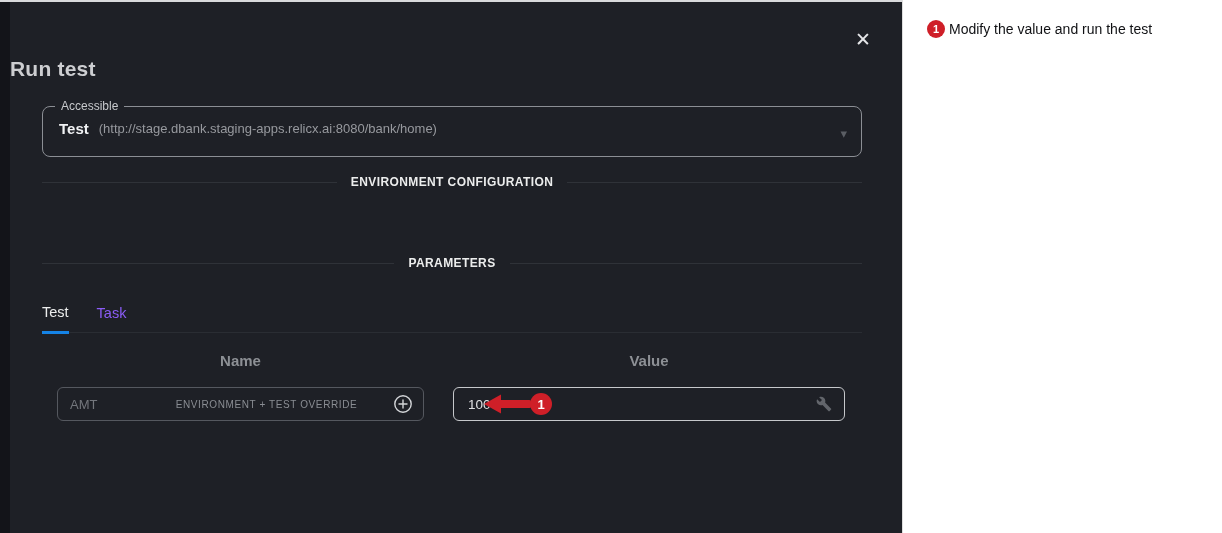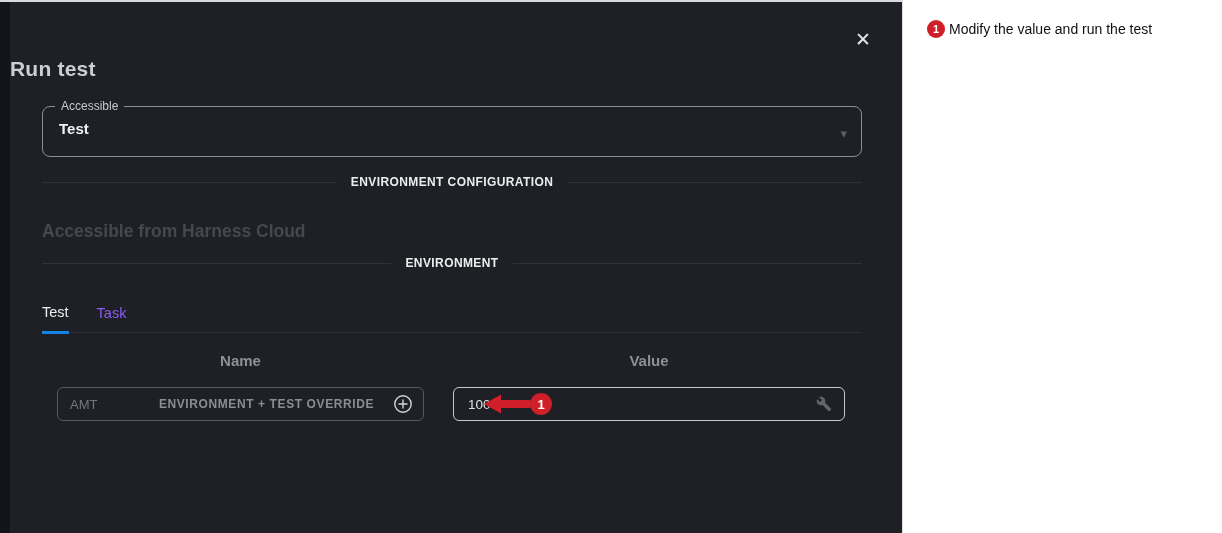--- a/index.html
+++ b/index.html
@@ -42,21 +42,21 @@
   .col-header { position:absolute; top:350px; text-align:center; font-size:15px; font-weight:bold; color:#8d9095; }
   .col-name { left:47px; width:367px; }
   .col-value { left:443px; width:392px; }
 
   .field { position:absolute; top:385px; height:34px; border-radius:6px; display:flex; align-items:center; background:transparent; }
   .field-name { left:47px; width:367px; border:1px solid #55585f; padding:0 10px 0 12px; }
   .field-value { left:443px; width:392px; border:1px solid #c6c8cb; padding:0 12px 0 14px; }
 
   .name-input { width:70px; background:transparent; border:none; outline:none;
                 font-family:"Liberation Sans", sans-serif; font-size:13px; color:#73767c; }
-  .override-badge { flex:1; text-align:center; font-size:12px; font-weight:bold;
+  .override-badge { flex:1; text-align:center; font-size:10px; font-weight:normal;
                     letter-spacing:.6px; color:#8a8d93; white-space:nowrap; }
   .plus-btn { width:20px; height:20px; cursor:pointer; flex:0 0 auto; display:flex; align-items:center; justify-content:center; }
 
   .value-input { flex:1; background:transparent; border:none; outline:none;
                  font-family:"Liberation Sans", sans-serif; font-size:13.5px; color:#dfe0e2; }
   .wrench-btn { width:16px; height:16px; cursor:pointer; flex:0 0 auto; }
 
   .callout-arrow { position:absolute; left:474px; top:389px; width:80px; height:26px; pointer-events:none; }
 
   
@@ -77,35 +77,35 @@
 
     <div class="modal">
 
       <div class="modal-title">Run test</div>
       <div class="close-btn">✕</div>
 
       <fieldset class="env">
         <legend>Accessible</legend>
         <div class="env-row">
           <span class="env-name">Test</span>
+          <span class="env-url">(http://stage.dbank.staging-apps.relicx.ai:8080/bank/home)</span>
         </div>
         <span class="env-chevron">▾</span>
       </fieldset>
 
       <div class="divider div-envcfg">
         <span class="line"></span>
         <span class="dtext">ENVIRONMENT CONFIGURATION</span>
         <span class="line"></span>
       </div>
 
-      <div class="access-note">Accessible from Harness Cloud</div>
 
       <div class="divider div-params">
         <span class="line"></span>
-        <span class="dtext">ENVIRONMENT</span>
+        <span class="dtext">PARAMETERS</span>
         <span class="line"></span>
       </div>
 
       <div class="tabbar">
         <div class="tab active">Test</div>
         <div class="tab inactive">Task</div>
       </div>
 
       <div class="col-header col-name">Name</div>
       <div class="col-header col-value">Value</div>

